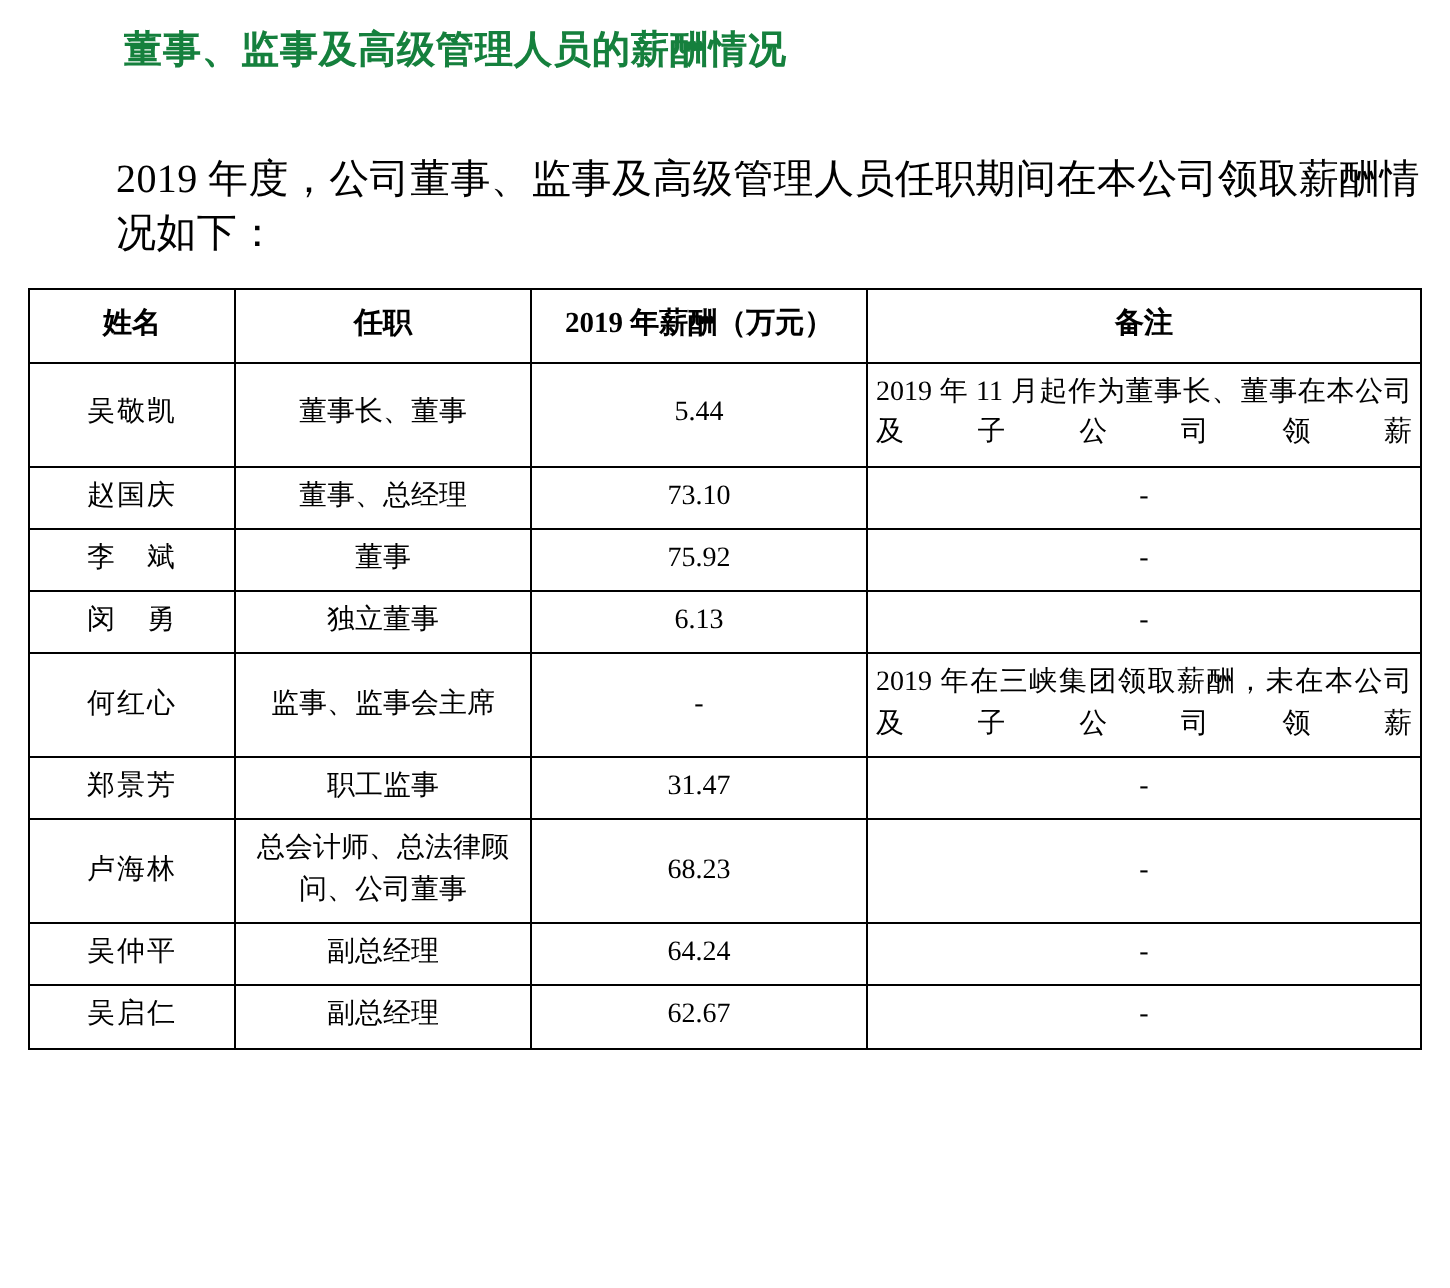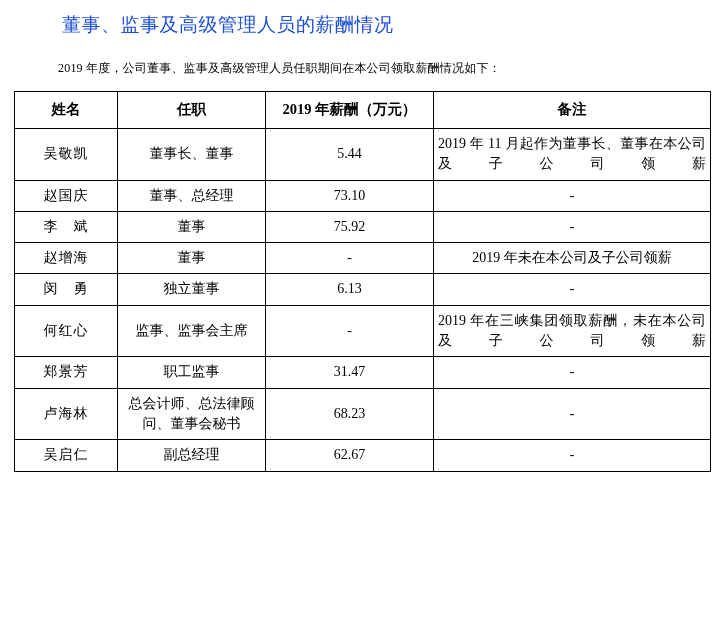--- a/index.html
+++ b/index.html
@@ -16,29 +16,29 @@
   }
   .page {
     position: relative;
     width: 725px;
     height: 644px;
     box-sizing: border-box;
     padding: 0 14px;
   }
   .doc-title {
     font-family: "Liberation Sans", "DejaVu Sans", sans-serif;
-    font-weight: normal;
+    font-weight: bold;
     font-size: 19px;
     letter-spacing: 0.5px;
     margin: 12px 0 0 48px;
-    color: #1d4ed8;
+    color: #15803d;
   }
   .intro {
-    font-size: 12px;
-    margin: 22px 0 14px 44px;
+    font-size: 20px;
+    margin: 38px 0 14px 44px;
     letter-spacing: 0.2px;
   }
   table.salary {
     border-collapse: collapse;
     width: 696px;
     margin: 0 auto;
     table-layout: fixed;
   }
   table.salary th,
   table.salary td {
@@ -110,47 +110,47 @@
           <td class="pay">73.10</td>
           <td class="remark">-</td>
         </tr>
         <tr>
           <td class="name">李　斌</td>
           <td class="role">董事</td>
           <td class="pay">75.92</td>
           <td class="remark">-</td>
         </tr>
         <tr>
-          <td class="name">赵增海</td>
-          <td class="role">董事</td>
-          <td class="pay">-</td>
-          <td class="remark">2019 年未在本公司及子公司领薪</td>
-        </tr>
-        <tr>
           <td class="name">闵　勇</td>
           <td class="role">独立董事</td>
           <td class="pay">6.13</td>
           <td class="remark">-</td>
         </tr>
         <tr class="row-tall">
           <td class="name">何红心</td>
           <td class="role">监事、监事会主席</td>
           <td class="pay">-</td>
           <td class="remark multi">2019 年在三峡集团领取薪酬，未在本公司及子公司领薪</td>
         </tr>
         <tr>
           <td class="name">郑景芳</td>
           <td class="role">职工监事</td>
           <td class="pay">31.47</td>
           <td class="remark">-</td>
         </tr>
         <tr class="row-tall">
           <td class="name">卢海林</td>
-          <td class="role">总会计师、总法律顾问、董事会秘书</td>
+          <td class="role">总会计师、总法律顾问、公司董事</td>
           <td class="pay">68.23</td>
+          <td class="remark">-</td>
+        </tr>
+        <tr>
+          <td class="name">吴仲平</td>
+          <td class="role">副总经理</td>
+          <td class="pay">64.24</td>
           <td class="remark">-</td>
         </tr>
         <tr>
           <td class="name">吴启仁</td>
           <td class="role">副总经理</td>
           <td class="pay">62.67</td>
           <td class="remark">-</td>
         </tr>
       </tbody>
   </table>

